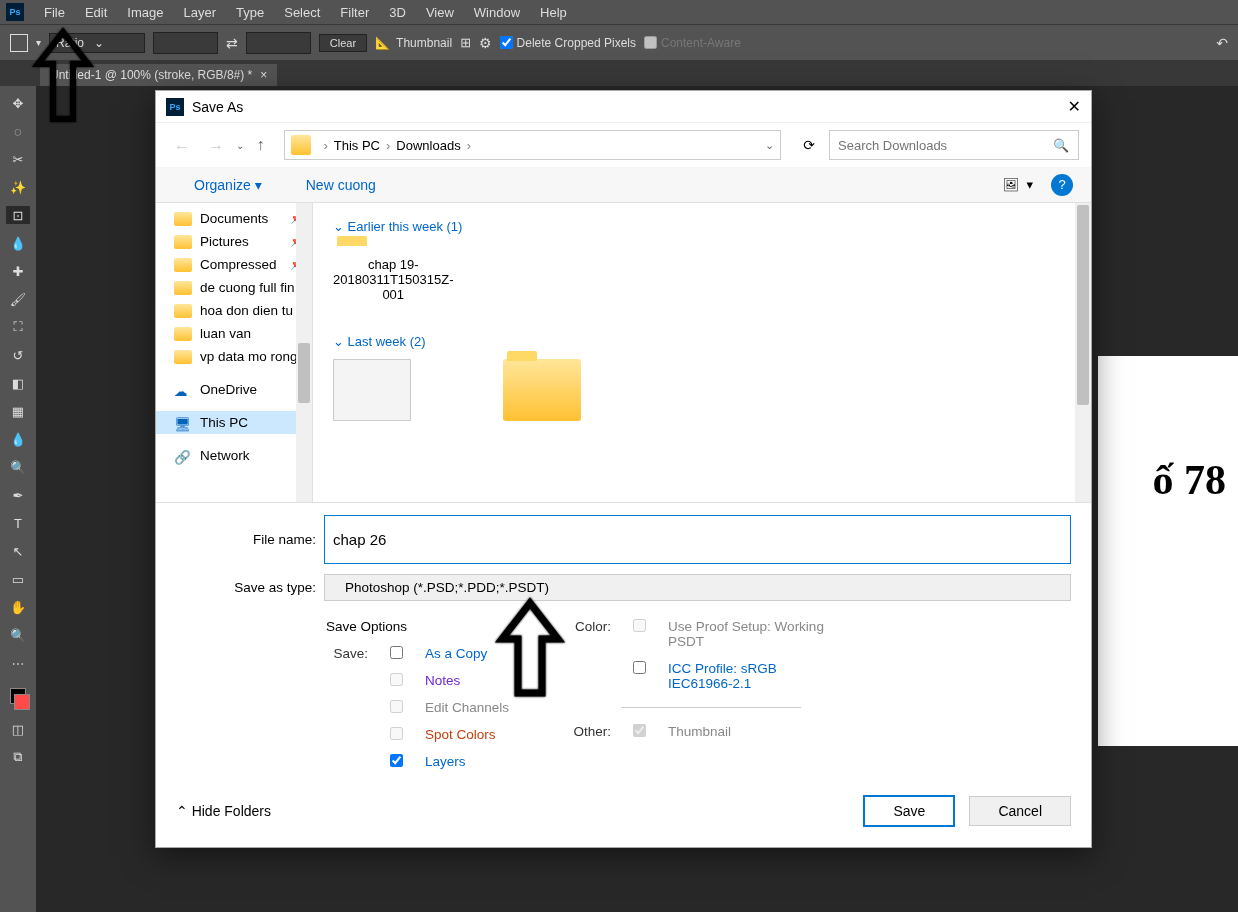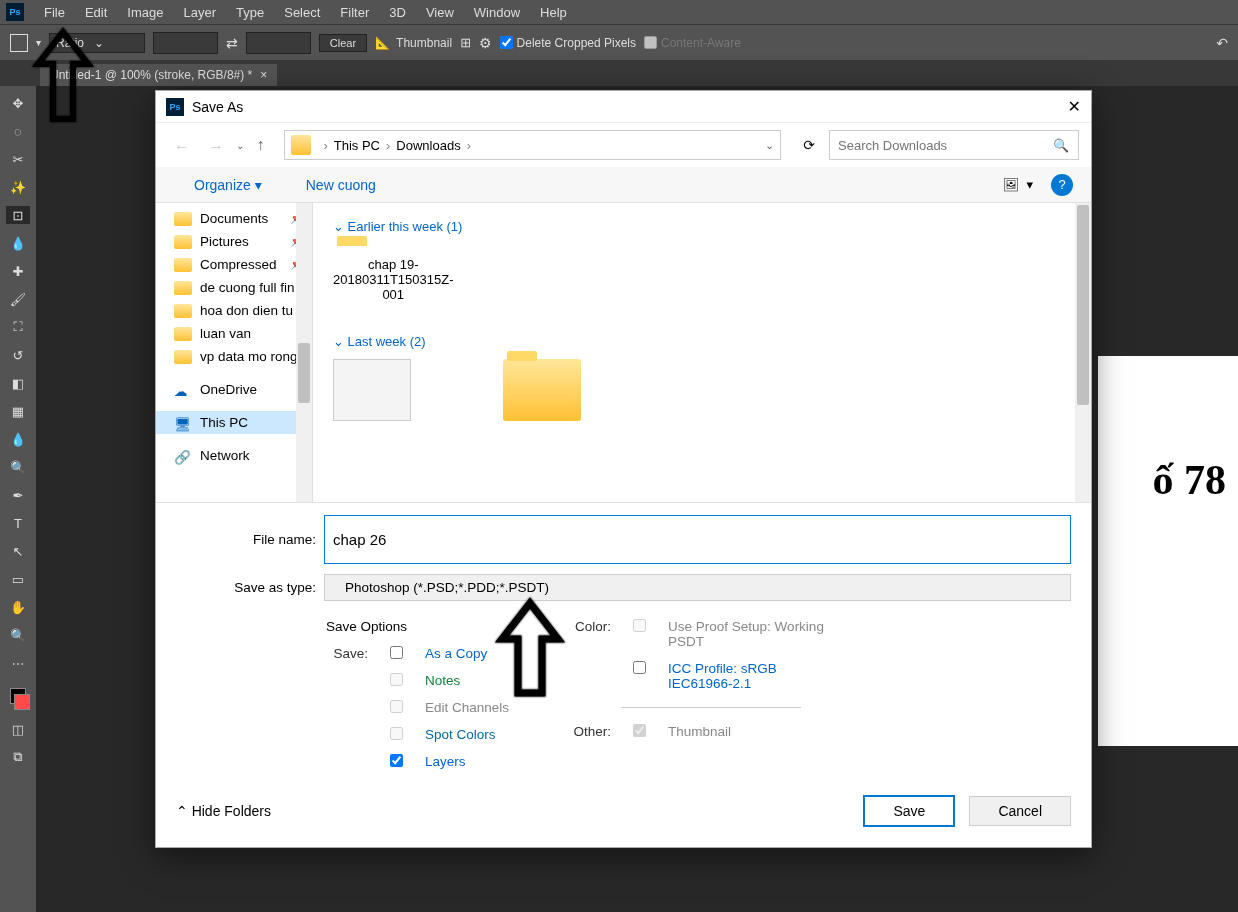--- a/index.html
+++ b/index.html
@@ -314,31 +314,31 @@
       <div class="so-col">
         <div class="so-head">Save Options</div>
         <div class="so-row">
           <span class="so-label">Save:</span>
           <input type="checkbox" style=""> 
             <span class="link" style="color:#0066cc;">As a Copy</span>
         </div>
         <div class="so-row">
             <span class="so-label"></span>
             <input type="checkbox" disabled="" style=""> 
-            <span style="color:#15803d;">Notes</span>
+            <span style="color:#6d28d9;">Notes</span>
           </div>
         <div class="so-row">
             <span class="so-label"></span>
             <input type="checkbox" disabled="" style=""> 
             <span style="color:#888;">Edit Channels</span>
           </div>
         <div class="so-row">
             <span class="so-label"></span>
             <input type="checkbox" disabled="" style=""> 
-            <span style="color:#0369a1;">Spot Colors</span>
+            <span style="color:#c2410c;">Spot Colors</span>
           </div>
         <div class="so-row">
             <span class="so-label"></span>
             <input type="checkbox" checked="" style=""> 
             <span style="color:#0066cc;">Layers</span>
           </div>
       </div>
       <div class="so-col">
         <div class="so-row">
           <span class="so-label">Color:</span>

